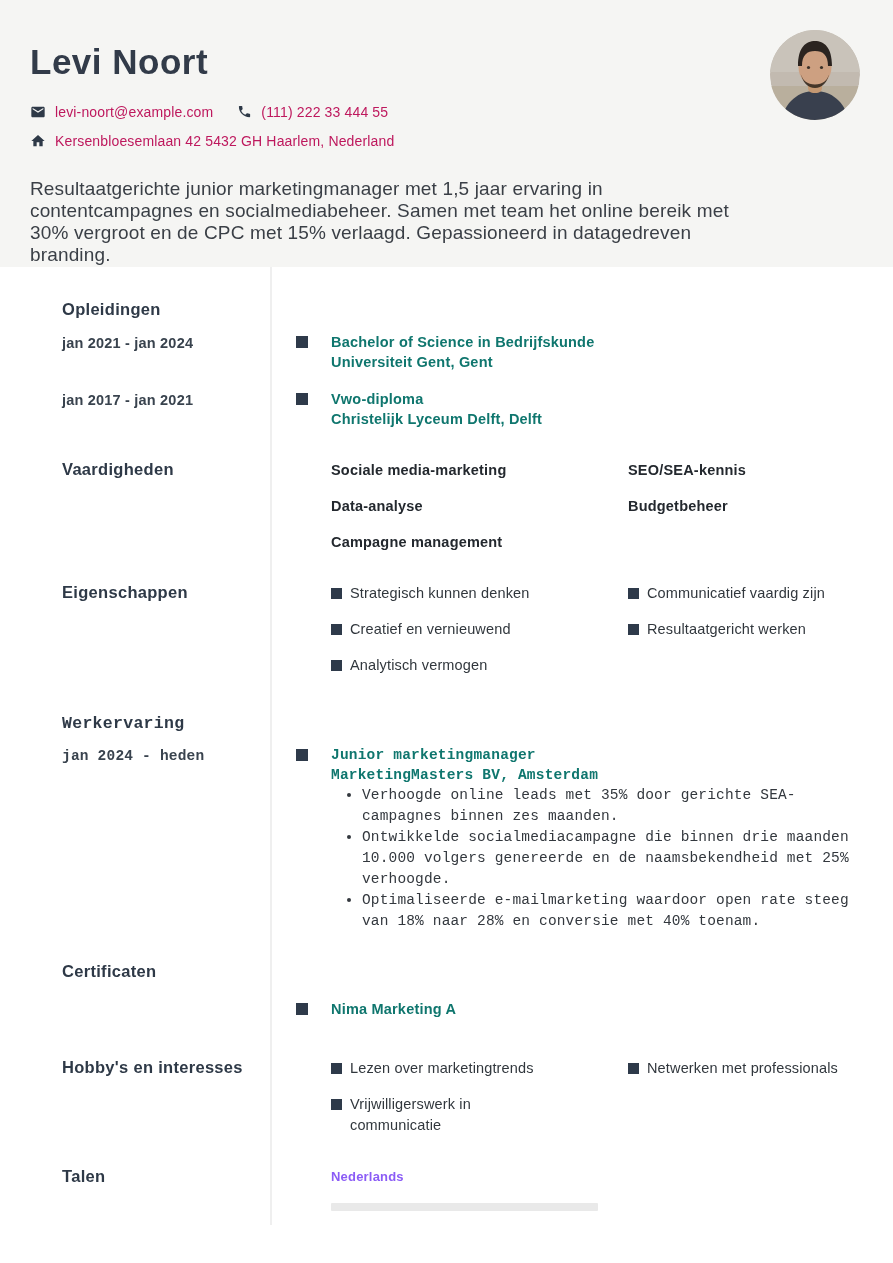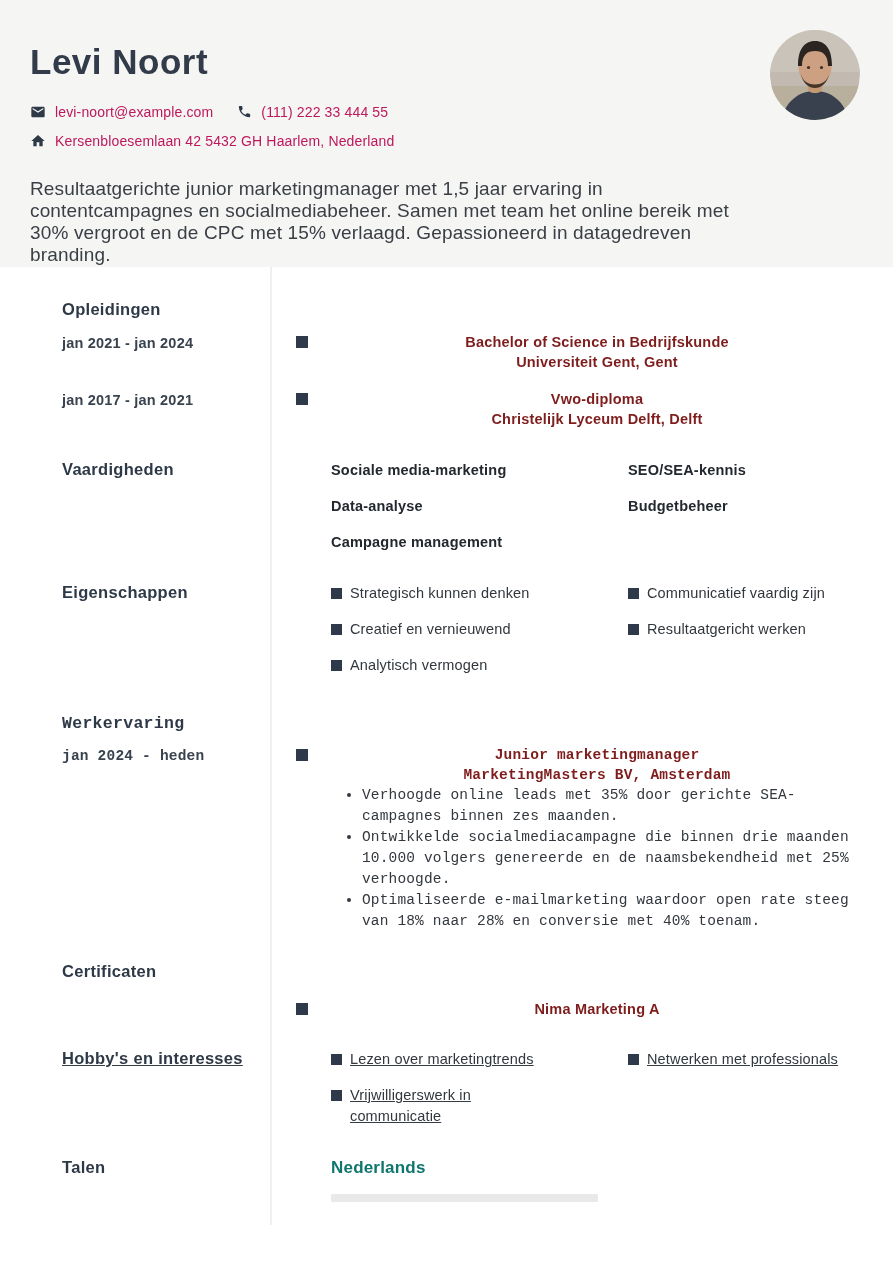--- a/index.html
+++ b/index.html
@@ -21,21 +21,21 @@
 
   
   .bodyarea { position:relative; height:996px;padding-left:32px; }
   .vdivider { position:absolute; left:270px; top:0; bottom:0; width:2px; background:#efefef; }
   .grid { display:grid; grid-template-columns:240px 1fr; padding:0 30px; position:relative; }
   .lcol { padding-right:10px; }
   .rcol { padding-left:29px; position:relative; }
   h2.sectitle { font-size:16.5px; font-weight:700; color:#2e3947; letter-spacing:.3px; line-height:19px; }
   .date { font-size:14.5px; font-weight:700; color:#39434e; letter-spacing:.2px; line-height:20px; padding-top:1px; }
   .marker { position:absolute; left:-6px; top:4px; width:12px; height:12px; background:#2e3a4a; }
-  .boldline { font-size:14.5px; font-weight:700; color:#7f1d1d; letter-spacing:.2px; line-height:20px;text-align:center; }
+  .boldline { font-size:14.5px; font-weight:700; color:#0f766e; letter-spacing:.2px; line-height:20px; }
 
   .sec-education { padding-top:33px; }
   .sec-education .titlerow { margin-bottom:13px; }
   .edu-row { margin-bottom:17px; }
 
   .sec-skills { margin-top:31px; }
   .twocol { display:grid; grid-template-columns:297px 1fr; row-gap:15px; }
   .skill { font-size:14.5px; font-weight:700; color:#23282e; letter-spacing:.2px; line-height:21px; }
 
   .sec-traits { margin-top:30px; }
@@ -44,24 +44,24 @@
   .narrowtext { max-width:158px; }
 
   .sec-exp { margin-top:38px;font-family:Liberation Mono, monospace; }
   .sec-exp .titlerow { margin-bottom:12px; }
   .exp-bullets { margin:0; padding-left:31px; list-style:disc outside; }
   .exp-bullets li { font-size:14.5px; color:#33383e; line-height:21px; letter-spacing:.15px; }
 
   .sec-cert { margin-top:30px; }
   .sec-cert .titlerow { margin-bottom:18px; }
 
-  .sec-hobby { margin-top:30px;text-decoration:underline; }
+  .sec-hobby { margin-top:39px; }
 
   .sec-lang { margin-top:31px; }
-  .langname { font-size:17px; font-weight:700; color:#0f766e; letter-spacing:.2px; line-height:20px; }
+  .langname { font-size:13px; font-weight:700; color:#8b5cf6; letter-spacing:.2px; line-height:20px; }
   .langbar { margin-top:16px; width:267px; height:8px; background:#e9e9e9; border-radius:1px; }
 </style>
 </head>
 <body>
 
 <div class="page">
 
   <header class="header">
     <div class="avatar">
       <svg width="90" height="90" viewBox="0 0 90 90">

